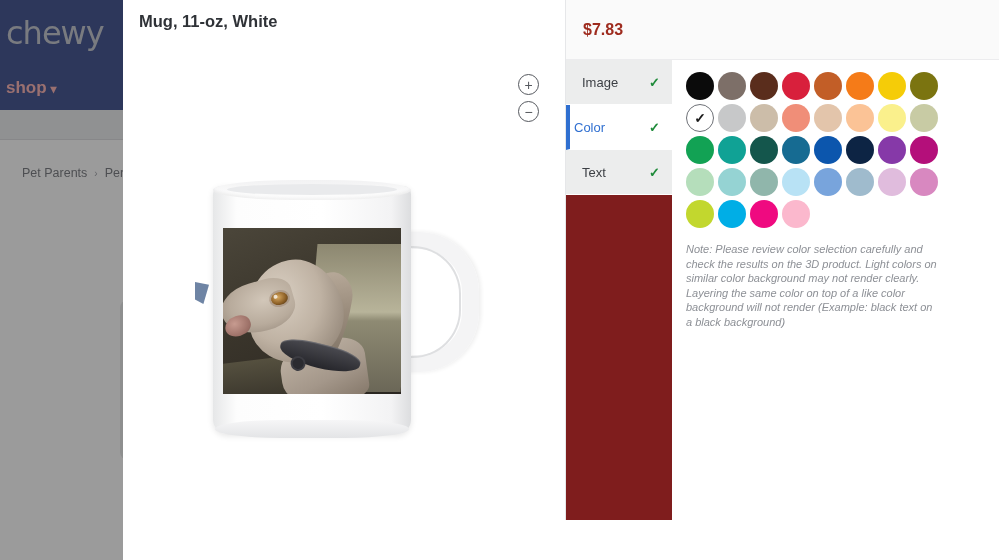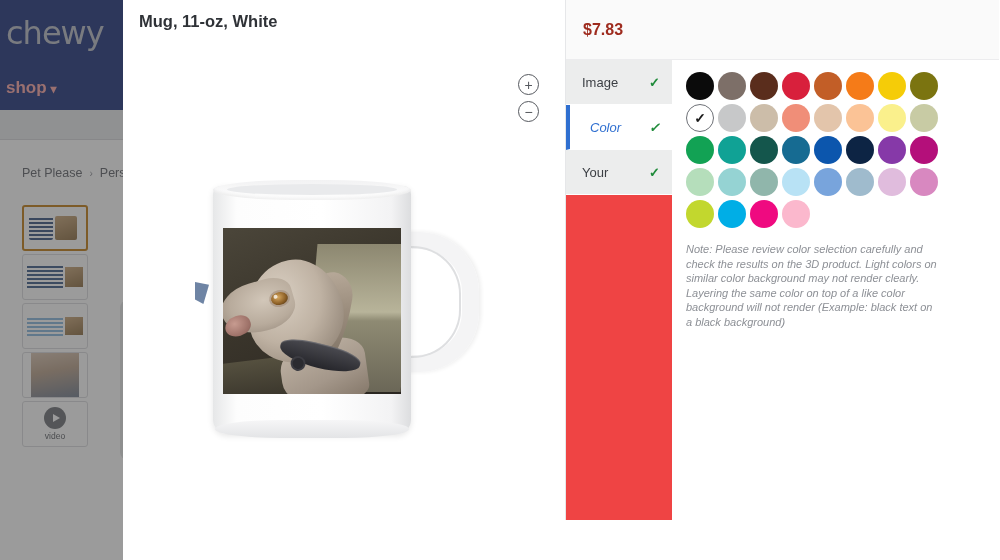--- a/index.html
+++ b/index.html
@@ -247,31 +247,30 @@
   }
   .price { font-size:16px; font-weight:700; color:#9e2b1e; width:105px; }
   .add-cart {
     flex:1; height:33px; background:#f07000; border:none; border-radius:3px;
     color:#fff; font-size:13.5px; font-weight:700; cursor:pointer;
     font-family:"Liberation Sans", sans-serif;
   }
 
   .opts-row { display:flex; height:460px; }
 
-  .tabs { width:106px; background:#ef4444; padding-top:0; }
+  .tabs { width:106px; background:#7f1d1d; padding-top:0; }
   .tab {
     height:45px; display:flex; align-items:center; justify-content:space-between;
     padding:0 12px 0 16px; cursor:pointer;
     background:#eceded; color:#3c3f44; font-size:13px;
     border-bottom:1px solid #ffffff;
   }
   .tab.active {
     background:#ffffff; color:#2f6fd0; border-left:4px solid #2f6fd0;
-    padding-left:20px;
-    font-style:italic;
+    padding-left:4px;
   }
   .tab .check { color:#1f8b3a; font-size:13px; font-weight:700; }
 
   .swatch-pane { flex:1; padding:12px 14px 0 14px; }
   .swatch-grid {
     display:grid; grid-template-columns:repeat(8, 28px);
     gap:4px 4px; width:252px;
   }
   .swatch {
     width:28px; height:28px; border-radius:50%; cursor:pointer;
@@ -299,50 +298,23 @@
   <div class="bg-page">
     <div class="bg-brandbar">
       <div class="bg-logo">chewy</div>
       <div class="bg-shop">
         <span>shop</span><span class="chev">▾</span>
       </div>
     </div>
     <div class="bg-subbar"></div>
 
     <div class="bg-breadcrumb">
-      <span>Pet Please</span><span class="sep">›</span><span>Pers</span>
+      <span>Pet Parents</span><span class="sep">›</span><span>Pers</span>
     </div>
 
-    <div class="thumb-col">
-      <div class="thumb selected">
-        <div class="tmini t-mugs">
-          <div class="t-mugL"></div>
-            <div class="t-mugR"></div>
-        </div>
-      </div>
-      <div class="thumb">
-        <div class="tmini t-row">
-          <div class="t-band" style="width:36px"></div>
-            <div class="t-dogsq"></div>
-        </div>
-      </div>
-      <div class="thumb">
-        <div class="tmini t-row">
-          <div class="t-band2" style="width:36px"></div>
-            <div class="t-dogsq" style="height:18px"></div>
-        </div>
-      </div>
-      <div class="thumb">
-        <div class="tmini t-photo"></div>
-      </div>
-      <div class="thumb">
-        <div class="t-video-circle"></div>
-        <div class="t-video-label">video</div>
-      </div>
-    </div>
 
     <div class="bg-bigmug"></div>
   </div>
 
   <div class="dim"></div>
 
   <div class="modal">
 
 
     <div class="modal-body">
@@ -392,21 +364,21 @@
           <div class="tabs">
             <div class="tab">
               <span>Image</span>
               <span class="check">✓</span>
             </div>
             <div class="tab active">
               <span>Color</span>
               <span class="check">✓</span>
             </div>
             <div class="tab">
-              <span>Your</span>
+              <span>Text</span>
               <span class="check">✓</span>
             </div>
           </div>
 
           <div class="swatch-pane">
             <div class="swatch-grid" id="swatch-grid">
                 <div class="swatch" style="background: rgb(11, 11, 11);"></div>
                 <div class="swatch" style="background: rgb(125, 111, 104);"></div>
                 <div class="swatch" style="background: rgb(90, 45, 28);"></div>
                 <div class="swatch" style="background: rgb(216, 32, 60);"></div>

